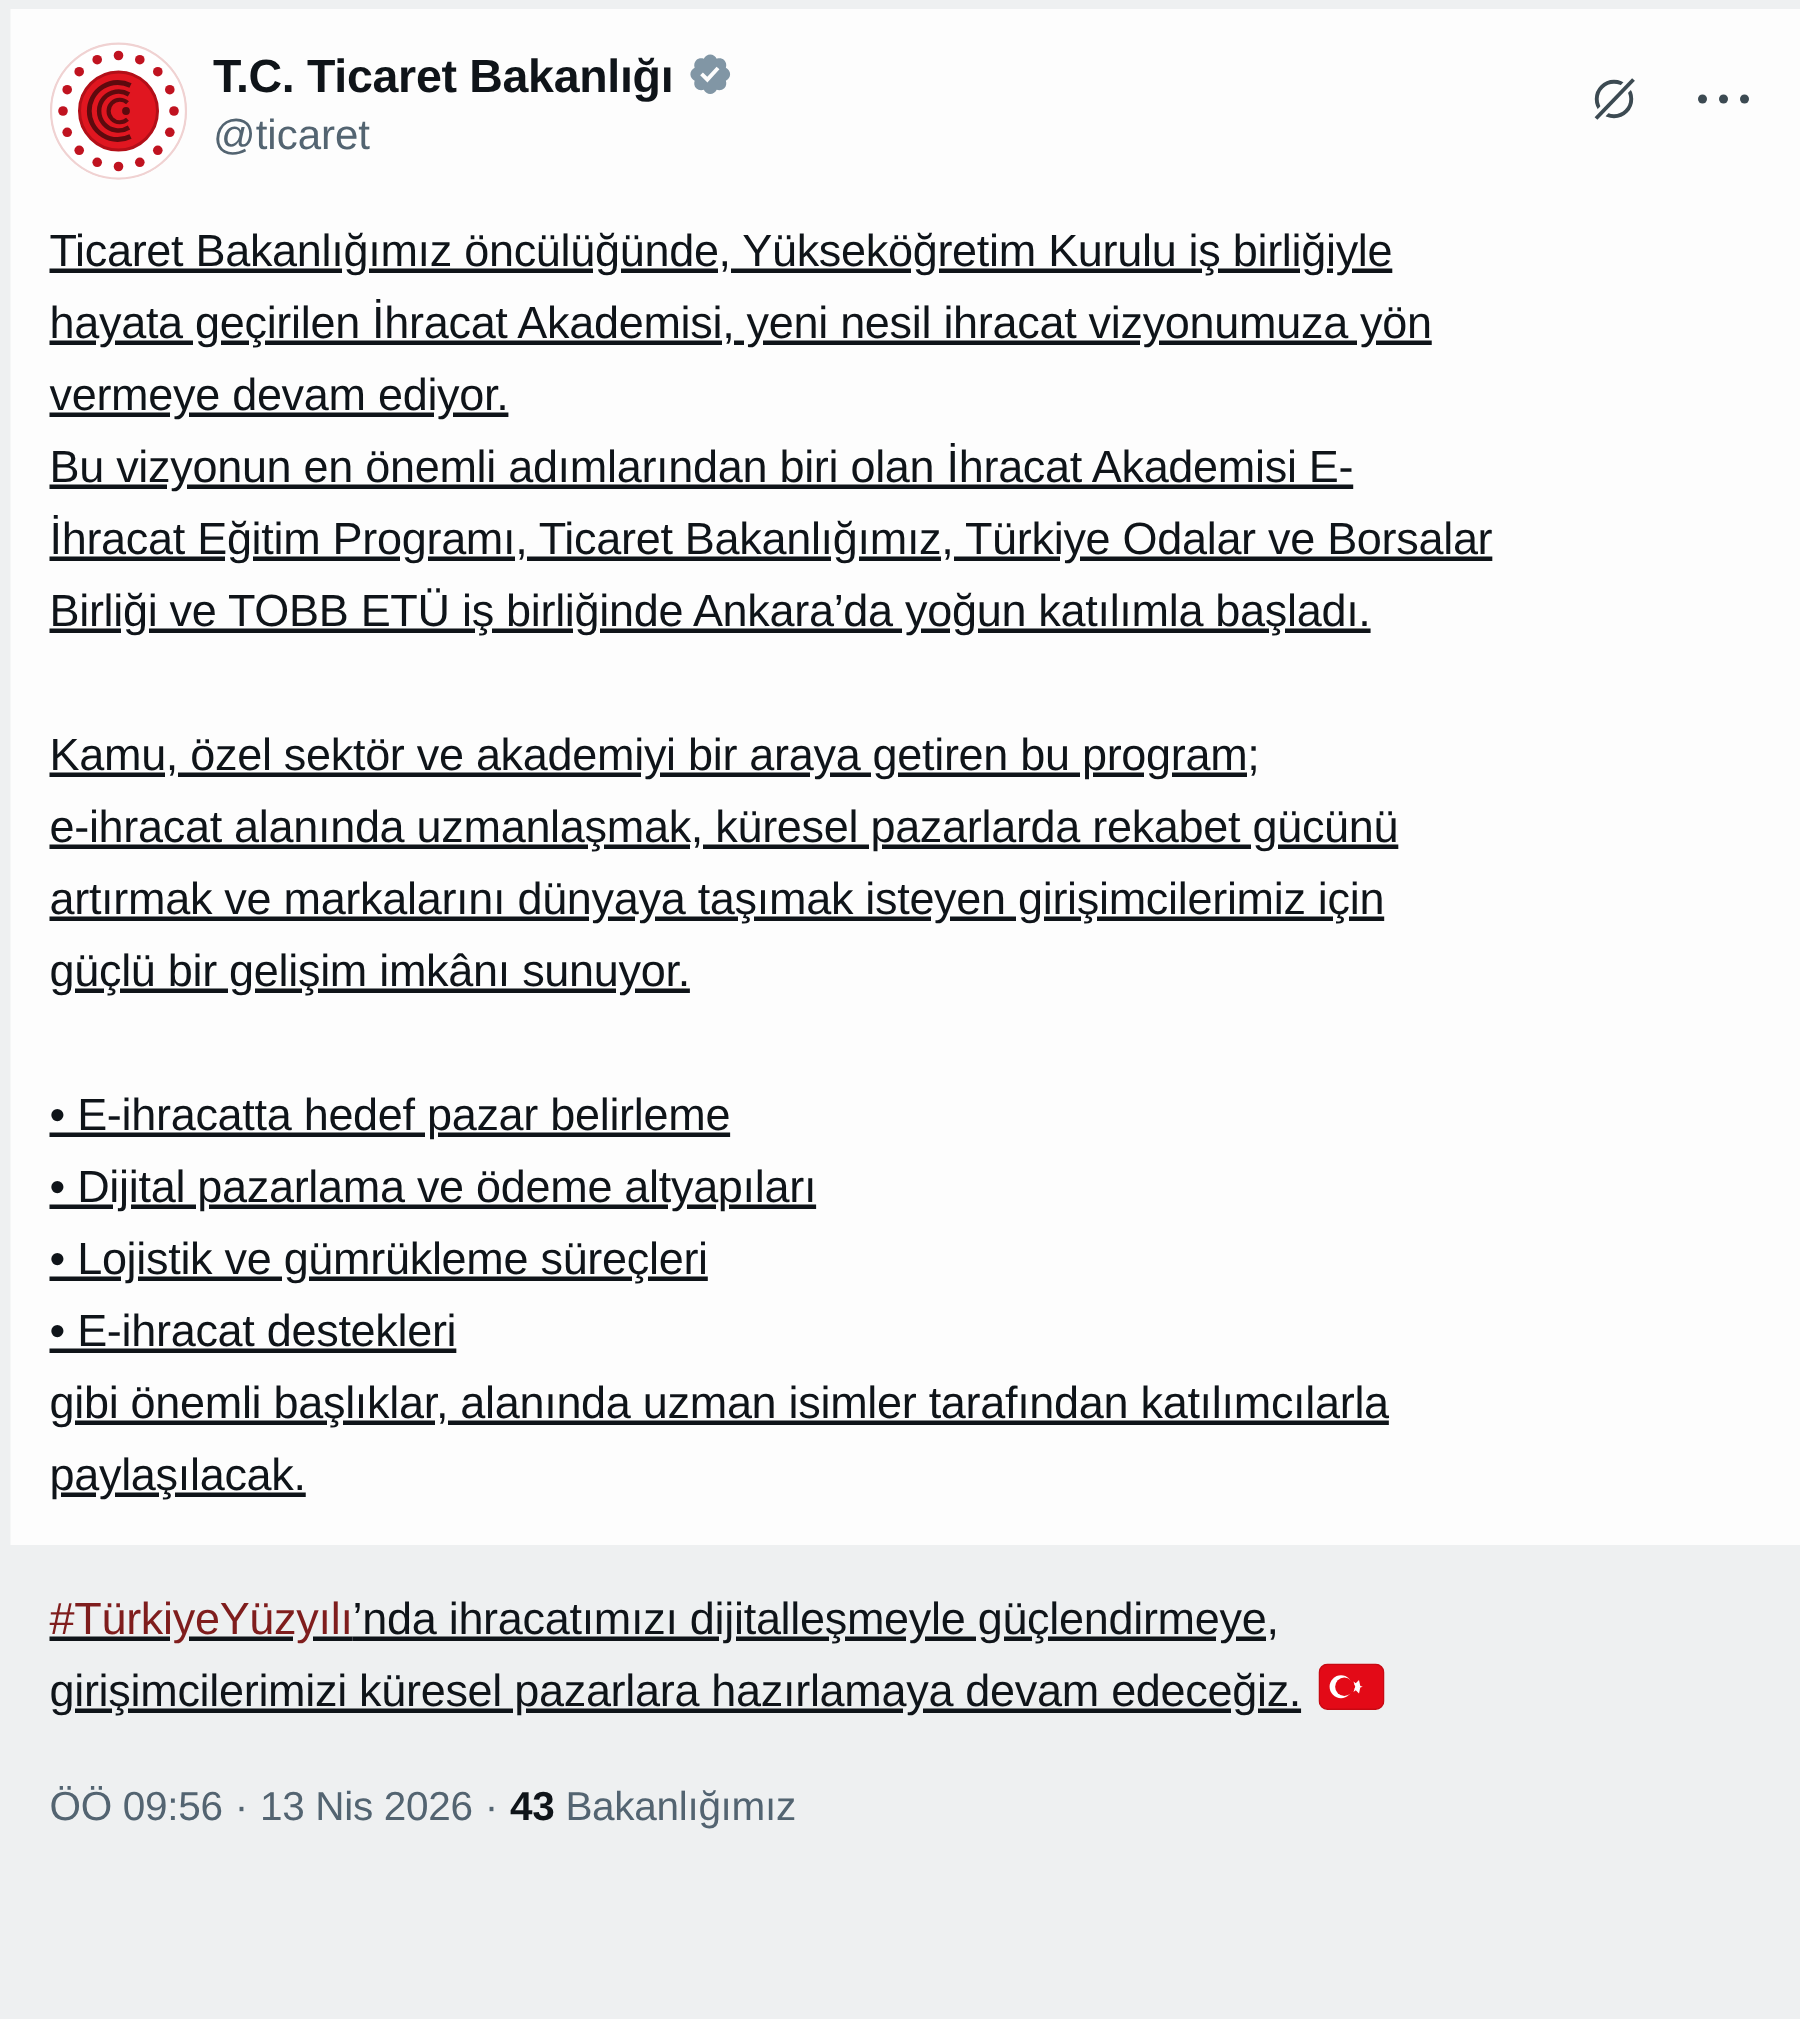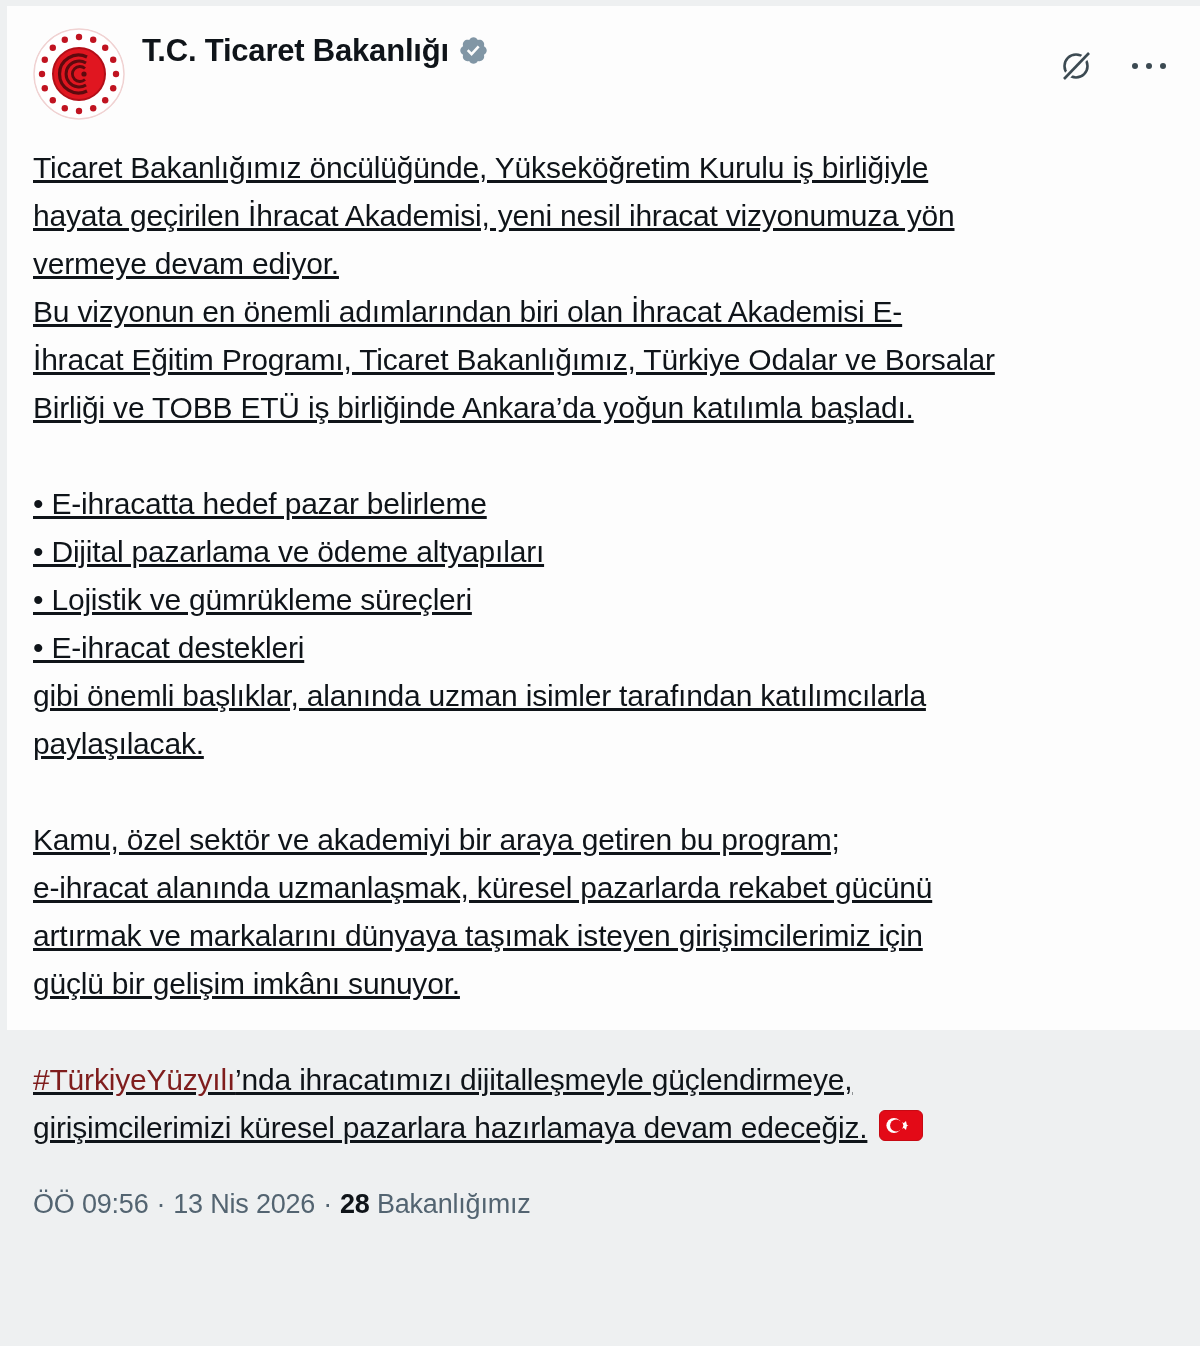--- a/index.html
+++ b/index.html
@@ -91,20 +91,21 @@
 
     <div class="user-info">
       <div class="name-row">
         <span class="display-name">T.C. Ticaret Bakanlığı</span>
         <span class="verified">
           <svg width="31" height="31" viewBox="0 0 24 24" fill="#8196a5">
             <path d="M22.25 12c0-1.43-.88-2.67-2.19-3.34.46-1.39.2-2.9-.81-3.91s-2.52-1.27-3.91-.81c-.66-1.31-1.91-2.19-3.34-2.19s-2.67.88-3.33 2.19c-1.4-.46-2.91-.2-3.92.81s-1.26 2.52-.8 3.91c-1.31.67-2.2 1.91-2.2 3.34s.89 2.67 2.2 3.34c-.46 1.39-.21 2.9.8 3.91s2.52 1.26 3.91.81c.67 1.31 1.91 2.19 3.34 2.19s2.68-.88 3.34-2.19c1.39.45 2.9.2 3.91-.81s1.27-2.52.81-3.91c1.31-.67 2.19-1.91 2.19-3.34zm-11.71 4.2L6.8 12.46l1.41-1.42 2.26 2.26 4.8-5.23 1.47 1.36-6.2 6.77z"></path>
           </svg>
         </span>
       </div>
+      <div class="handle">@ticaret</div>
     </div>
 
     <div class="header-actions">
       <button class="icon-btn">
         <svg width="36" height="36" viewBox="0 0 36 36">
           <circle cx="18" cy="18" r="11.5" fill="none" stroke="#3c4a52" stroke-width="2.6"></circle>
           <line x1="31" y1="5" x2="6" y2="31" stroke="#fdfdfd" stroke-width="7"></line>
           <line x1="31" y1="5" x2="6" y2="31" stroke="#3c4a52" stroke-width="2.6"></line>
         </svg>
       </button>
@@ -121,42 +122,42 @@
   <div class="tweet-body">
 
     <p>Ticaret Bakanlığımız öncülüğünde, Yükseköğretim Kurulu iş birliğiyle
 hayata geçirilen İhracat Akademisi, yeni nesil ihracat vizyonumuza yön
 vermeye devam ediyor.
 Bu vizyonun en önemli adımlarından biri olan İhracat Akademisi E-
 İhracat Eğitim Programı, Ticaret Bakanlığımız, Türkiye Odalar ve Borsalar
 Birliği ve TOBB ETÜ iş birliğinde Ankara’da yoğun katılımla başladı.</p>
 
 
+    <p>Kamu, özel sektör ve akademiyi bir araya getiren bu program;
+e-ihracat alanında uzmanlaşmak, küresel pazarlarda rekabet gücünü
+artırmak ve markalarını dünyaya taşımak isteyen girişimcilerimiz için
+güçlü bir gelişim imkânı sunuyor.</p>
+
     <p>• E-ihracatta hedef pazar belirleme
 • Dijital pazarlama ve ödeme altyapıları
 • Lojistik ve gümrükleme süreçleri
 • E-ihracat destekleri
 gibi önemli başlıklar, alanında uzman isimler tarafından katılımcılarla
 paylaşılacak.</p>
-
-    <p>Kamu, özel sektör ve akademiyi bir araya getiren bu program;
-e-ihracat alanında uzmanlaşmak, küresel pazarlarda rekabet gücünü
-artırmak ve markalarını dünyaya taşımak isteyen girişimcilerimiz için
-güçlü bir gelişim imkânı sunuyor.</p>
 
     <p><a class="hashtag">#TürkiyeYüzyılı</a><span>’nda ihracatımızı dijitalleşmeyle güçlendirmeye,
 girişimcilerimizi küresel pazarlara hazırlamaya devam edeceğiz.</span><span class="flag-icon"><svg width="44" height="31" viewBox="0 0 44 31">
             <rect x="0.5" y="0.5" width="43" height="30" rx="5.5" fill="#e30a17" stroke="#c70913"></rect>
             <circle cx="15" cy="15.5" r="7.6" fill="#ffffff"></circle>
             <circle cx="17.2" cy="15.5" r="6.1" fill="#e30a17"></circle>
             <polygon points="29.5,15.5 25.7,14.3 25.7,16.7" fill="#ffffff"></polygon>
             <polygon points="23.3,12 27.9,15.5 23.3,19 25.1,13.6 25.1,17.4" fill="#ffffff"></polygon>
             <polygon points="27,11 27.9,15.2 23.8,14.1" fill="#ffffff"></polygon>
             <polygon points="27,20 27.9,15.8 23.8,16.9" fill="#ffffff"></polygon>
           </svg></span></p>
 
   </div>
 
   <div class="tweet-footer">
-    <span>ÖÖ 09:56</span><span class="sep">·</span><span>13 Nis 2026</span><span class="sep">·</span><span class="views-count">28</span> <span>Bakanlığımız</span>
+    <span>ÖÖ 09:56</span><span class="sep">·</span><span>13 Nis 2026</span><span class="sep">·</span><span class="views-count">43</span> <span>Bakanlığımız</span>
   </div>
 
 </div>
 
 </body></html>

